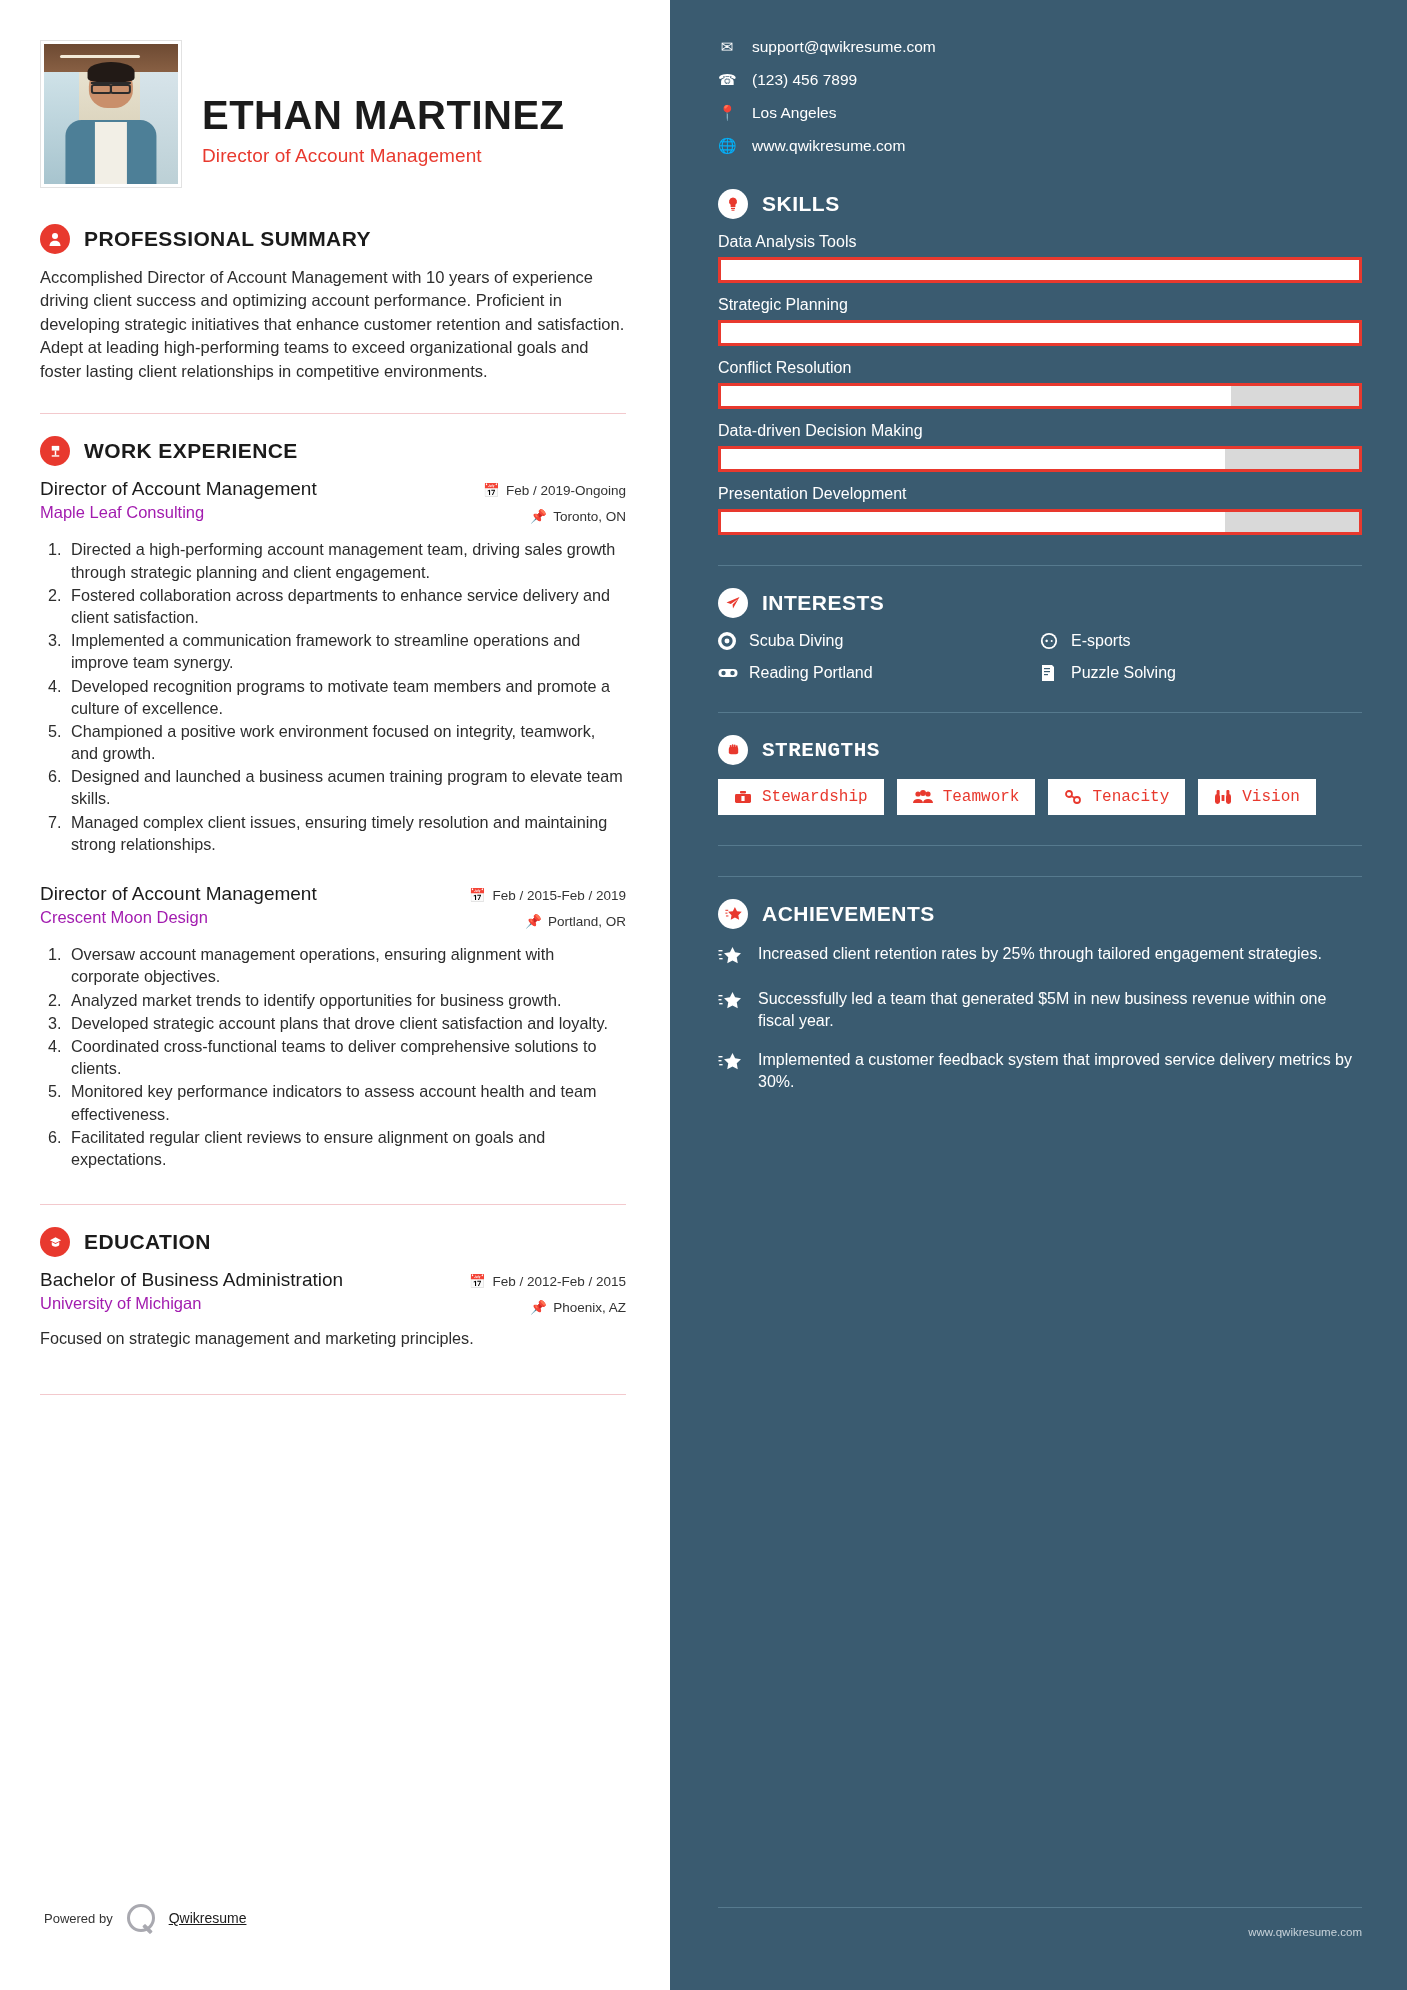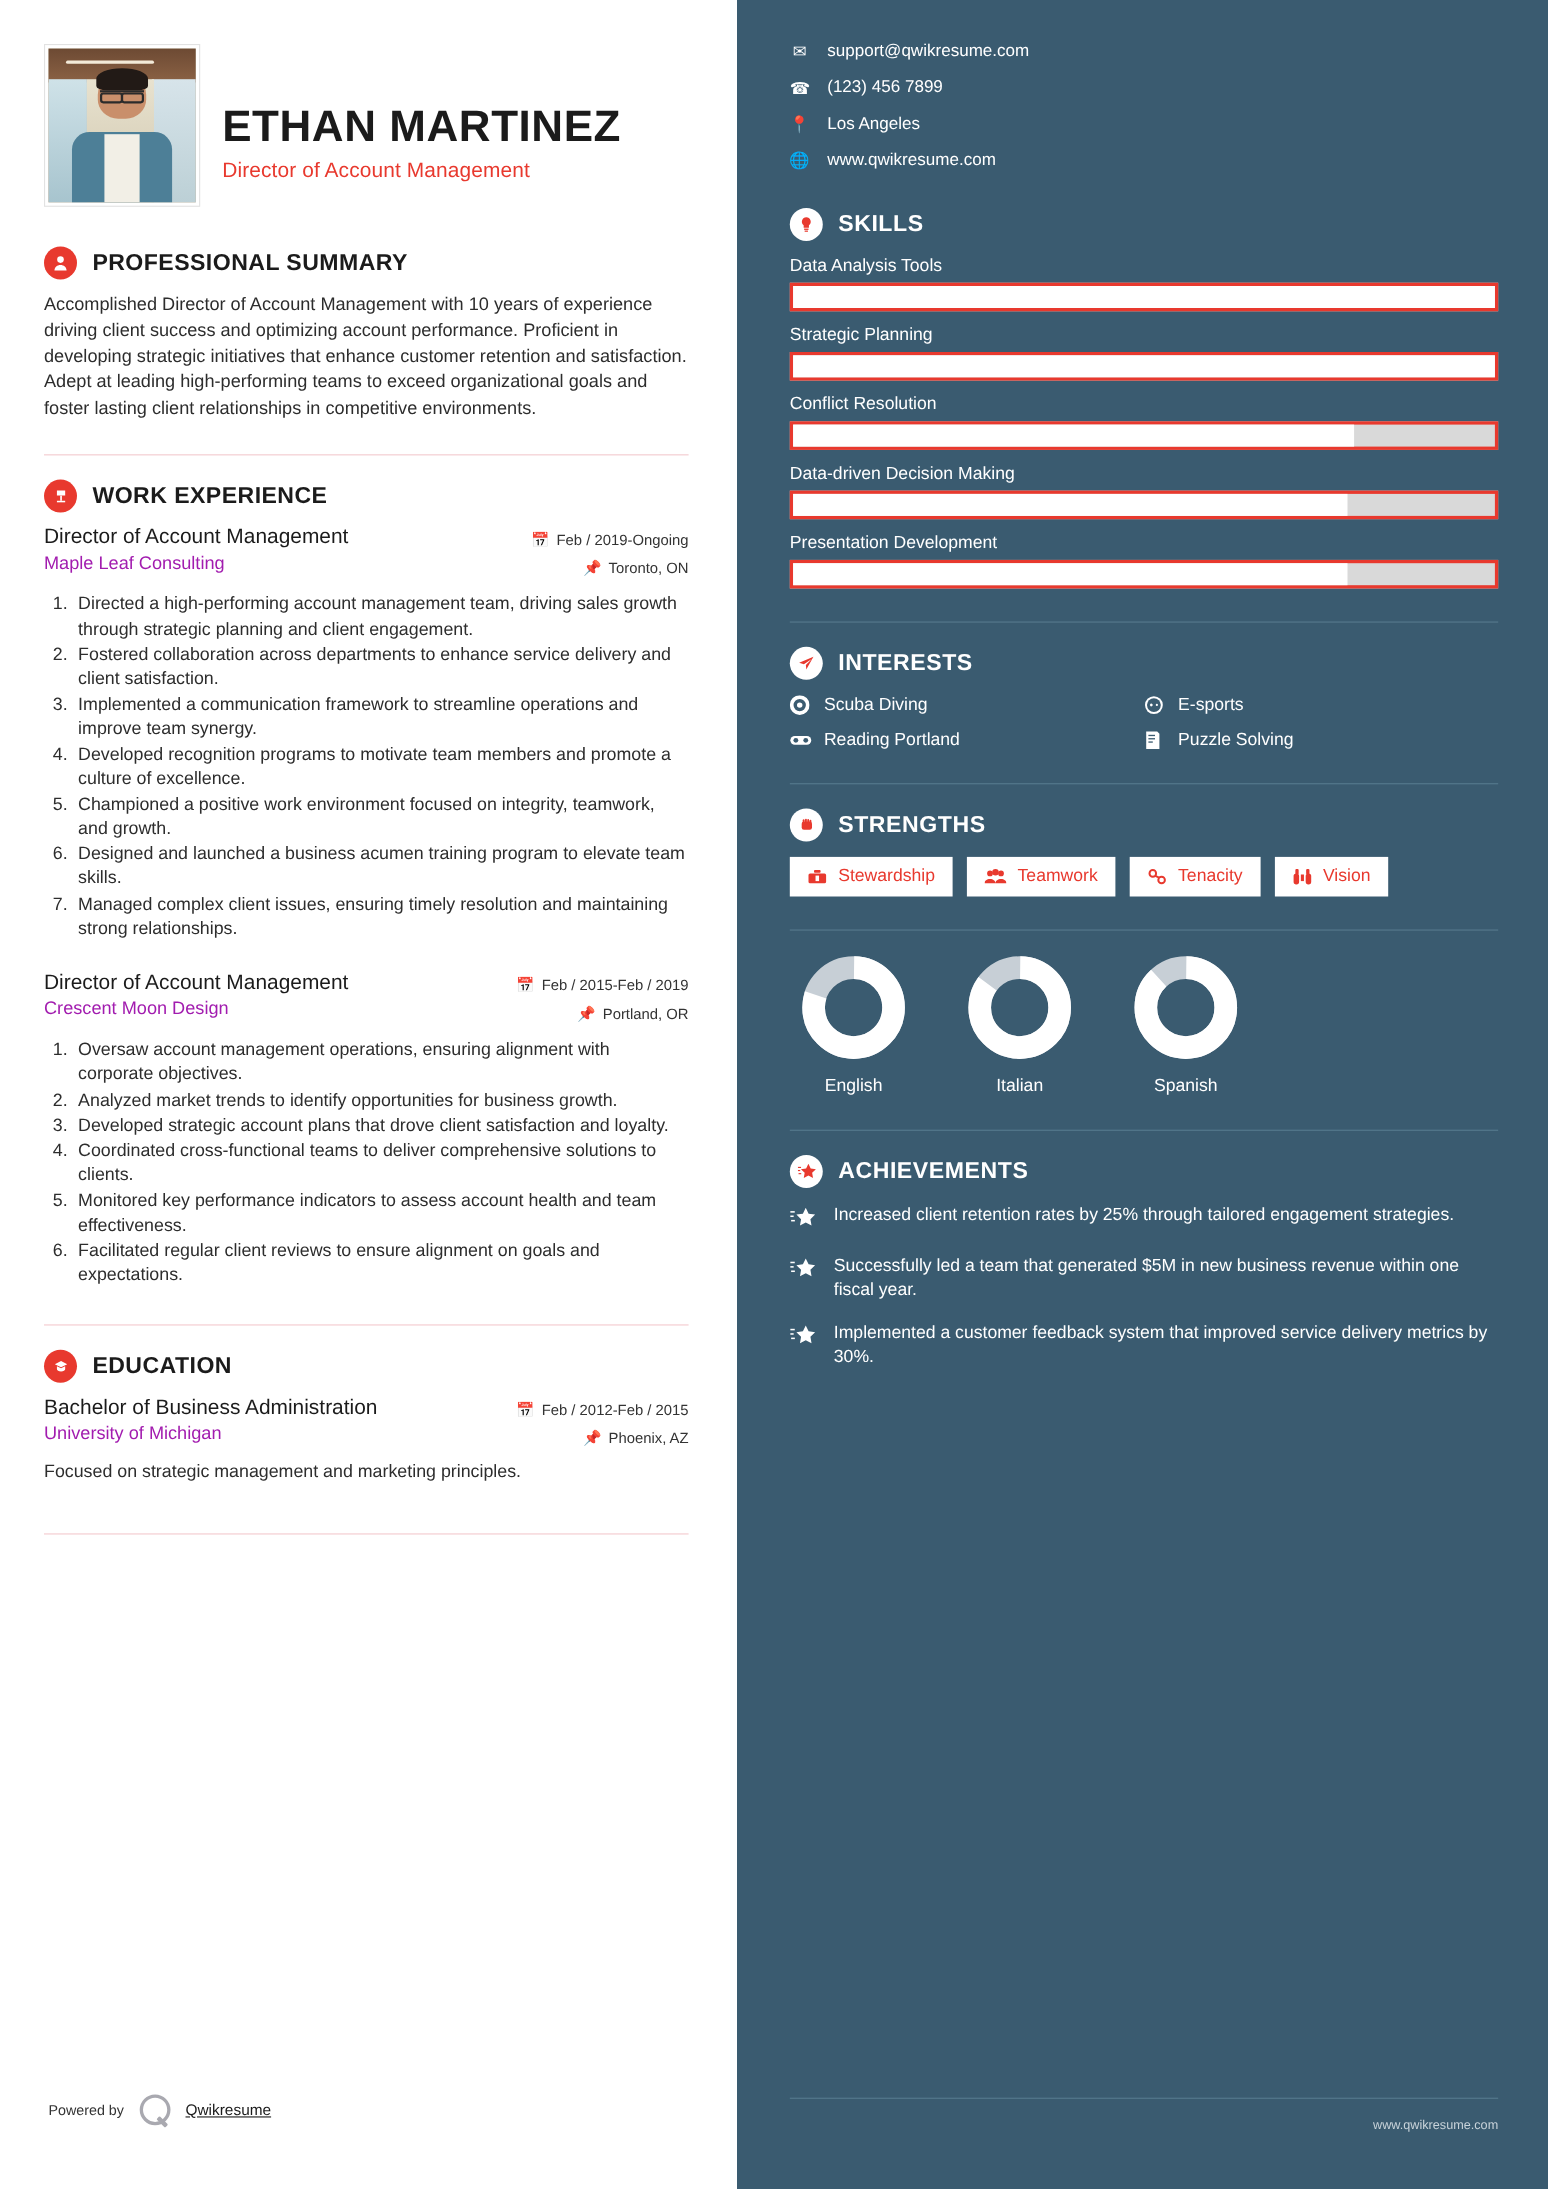--- a/index.html
+++ b/index.html
@@ -369,21 +369,21 @@
                 <rect x="4" y="10" width="4" height="1.2" fill="#3a5b70"></rect>
               </svg>
           </span>
           <span>Puzzle Solving</span>
         </div>
       </div>
     </div>
 
     <div class="r-div" style="margin-top:30px;"></div>
 
-    <div class="r-section" style="margin-top:22px;">
+    <div class="r-section" style="margin-top:22px;font-family:Liberation Mono, monospace;">
       <div class="r-head">
         <div class="r-badge">
           <svg width="15" height="15" viewBox="0 0 16 16" fill="#e8392e">
               <rect x="3" y="4" width="10" height="8" rx="2.2"></rect>
               <rect x="4" y="2" width="1.8" height="3.2" rx=".9"></rect>
               <rect x="6.2" y="1.4" width="1.8" height="3.8" rx=".9"></rect>
               <rect x="8.4" y="1.7" width="1.8" height="3.5" rx=".9"></rect>
               <rect x="10.6" y="2.4" width="1.8" height="3" rx=".9"></rect>
             </svg>
         </div>
@@ -432,43 +432,20 @@
               </svg>
           </span>
           <span>Vision</span>
         </div>
       </div>
     </div>
 
     <div class="r-div" style="margin-top:30px;"></div>
 
     <div class="r-section" style="margin-top:22px;">
-      <div class="lang-wrap">
-        <div class="lang">
-          <svg width="96" height="96" viewBox="0 0 42 42">
-            <circle cx="21" cy="21" r="15.9" fill="none" stroke="#c7cfd6" stroke-width="9"></circle>
-            <circle cx="21" cy="21" r="15.9" fill="none" stroke="#ffffff" stroke-width="9" stroke-dasharray="80 20" stroke-dashoffset="25"></circle>
-          </svg>
-          <div class="lang-name">English</div>
-        </div>
-        <div class="lang">
-          <svg width="96" height="96" viewBox="0 0 42 42">
-            <circle cx="21" cy="21" r="15.9" fill="none" stroke="#c7cfd6" stroke-width="9"></circle>
-            <circle cx="21" cy="21" r="15.9" fill="none" stroke="#ffffff" stroke-width="9" stroke-dasharray="85 15" stroke-dashoffset="25"></circle>
-          </svg>
-          <div class="lang-name">Italian</div>
-        </div>
-        <div class="lang">
-          <svg width="96" height="96" viewBox="0 0 42 42">
-            <circle cx="21" cy="21" r="15.9" fill="none" stroke="#c7cfd6" stroke-width="9"></circle>
-            <circle cx="21" cy="21" r="15.9" fill="none" stroke="#ffffff" stroke-width="9" stroke-dasharray="88 12" stroke-dashoffset="25"></circle>
-          </svg>
-          <div class="lang-name">Spanish</div>
-        </div>
-      </div>
     </div>
 
     <div class="r-div" style="margin-top:30px;"></div>
 
     <div class="r-section" style="margin-top:22px;">
       <div class="r-head">
         <div class="r-badge">
           <svg width="17" height="17" viewBox="0 0 18 18" fill="#e8392e">
               <path d="M10.5 1l2.2 4.5 5 .7-3.6 3.5.85 4.95-4.45-2.35L6.05 14.65 6.9 9.7 3.3 6.2l5-.7z"></path>
               <rect x="0.4" y="4" width="3" height="1.1"></rect>

